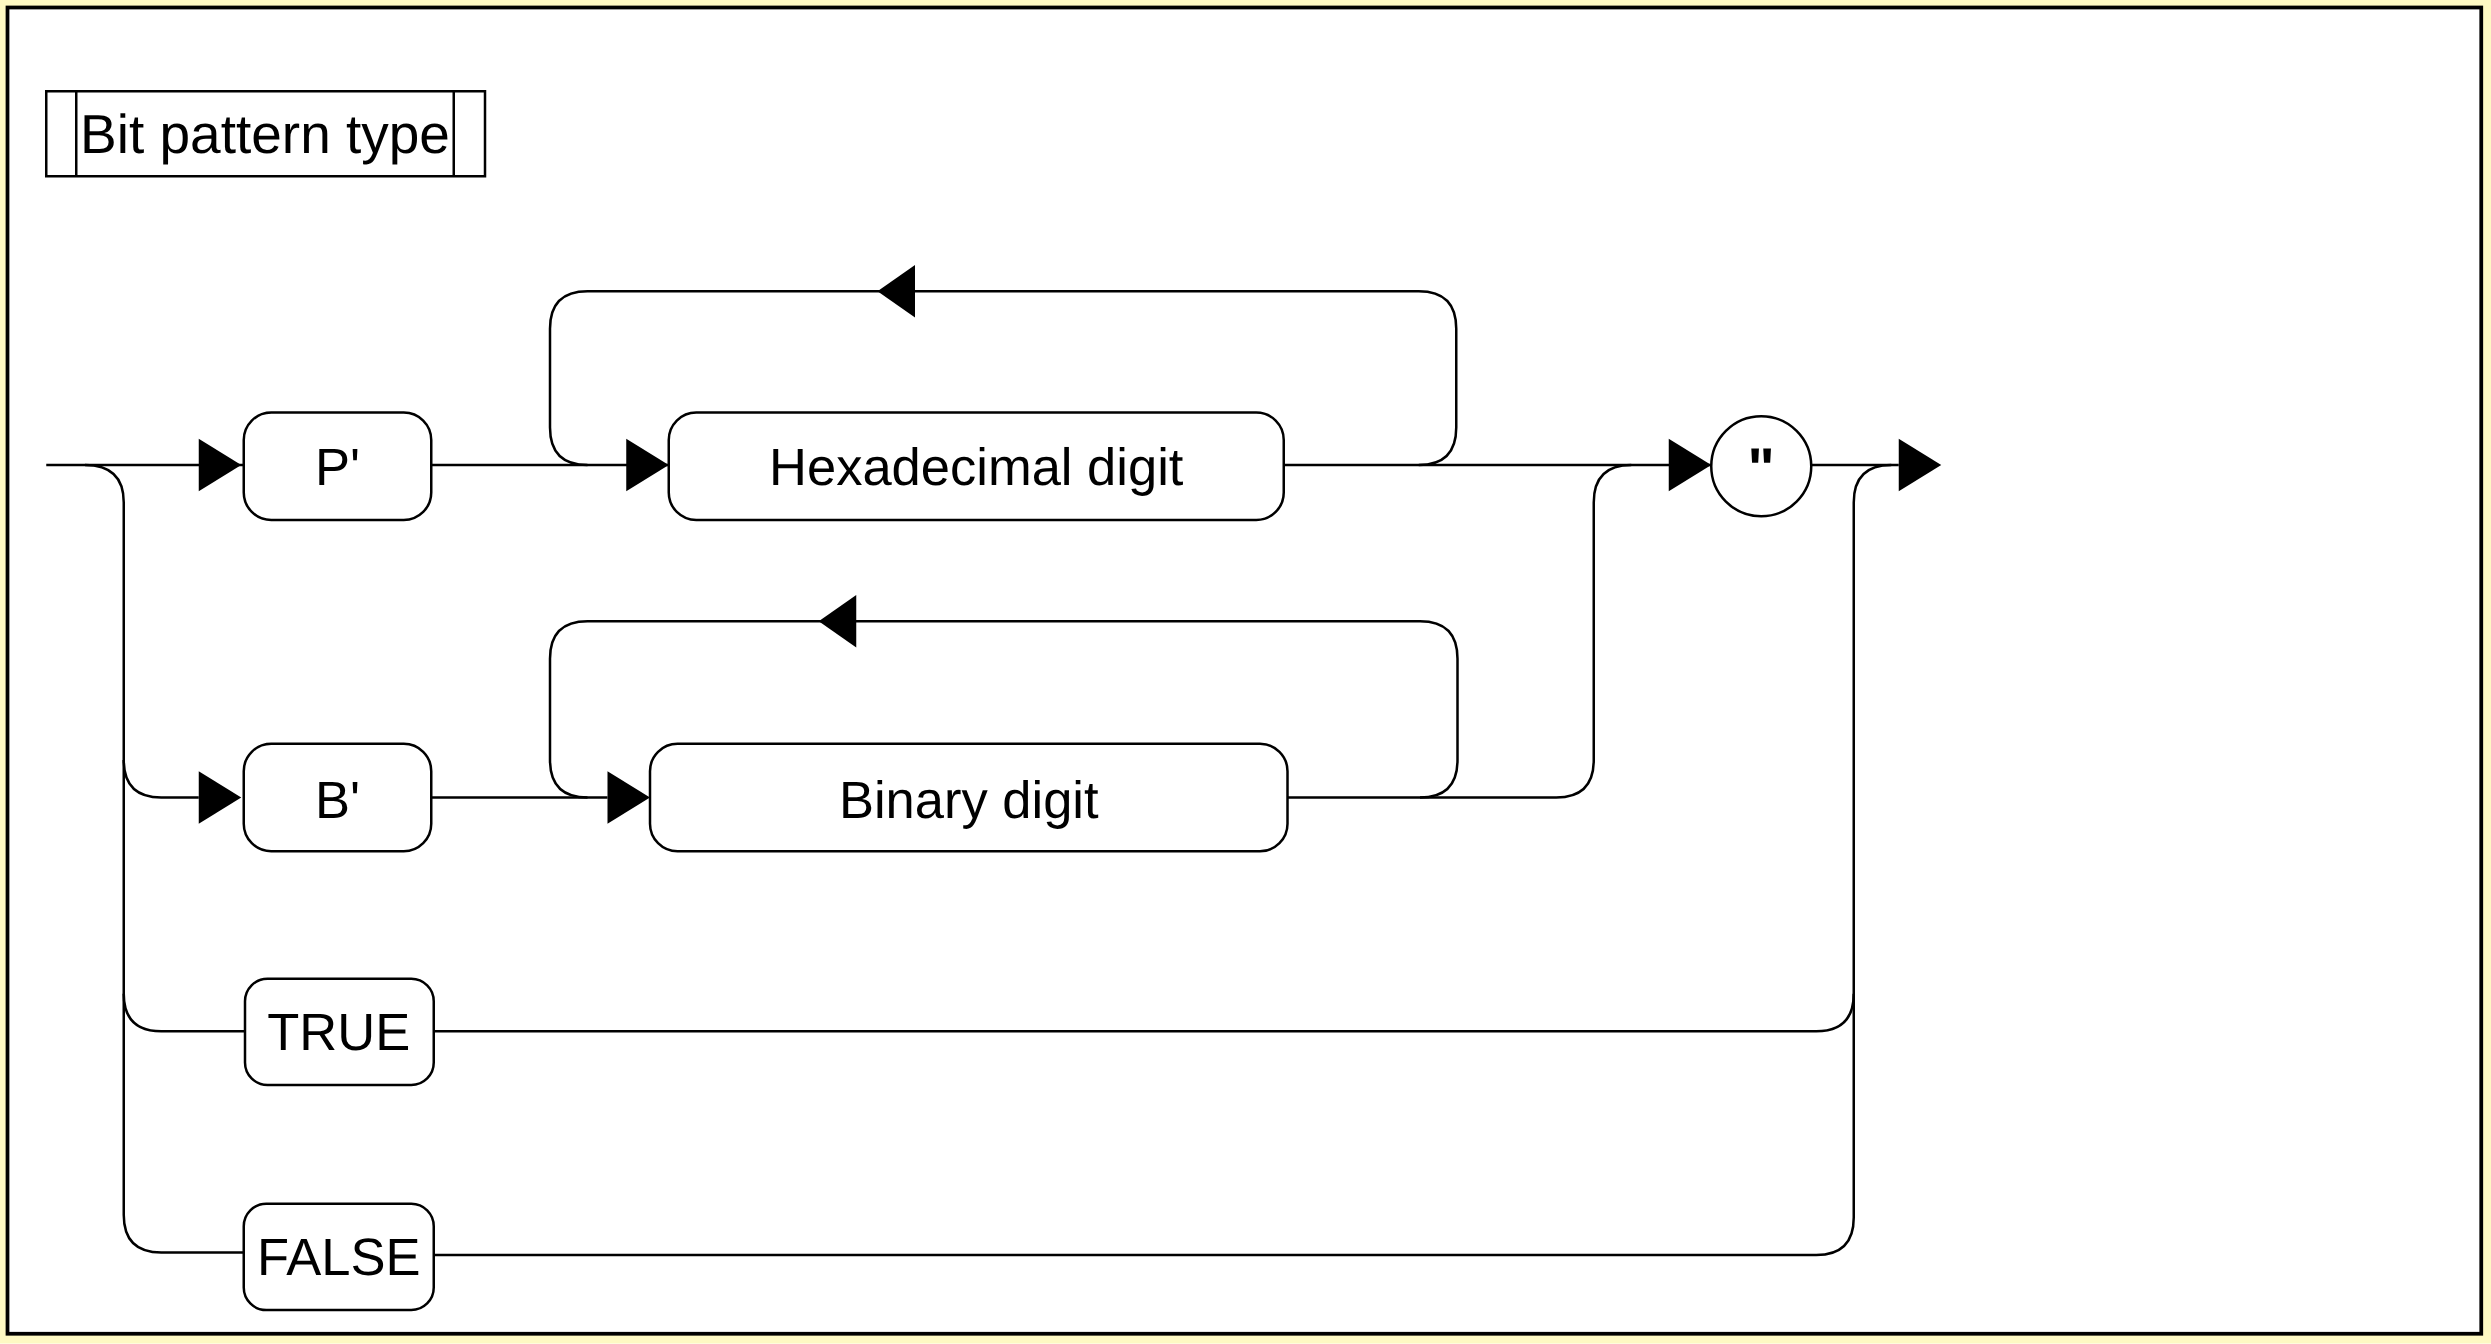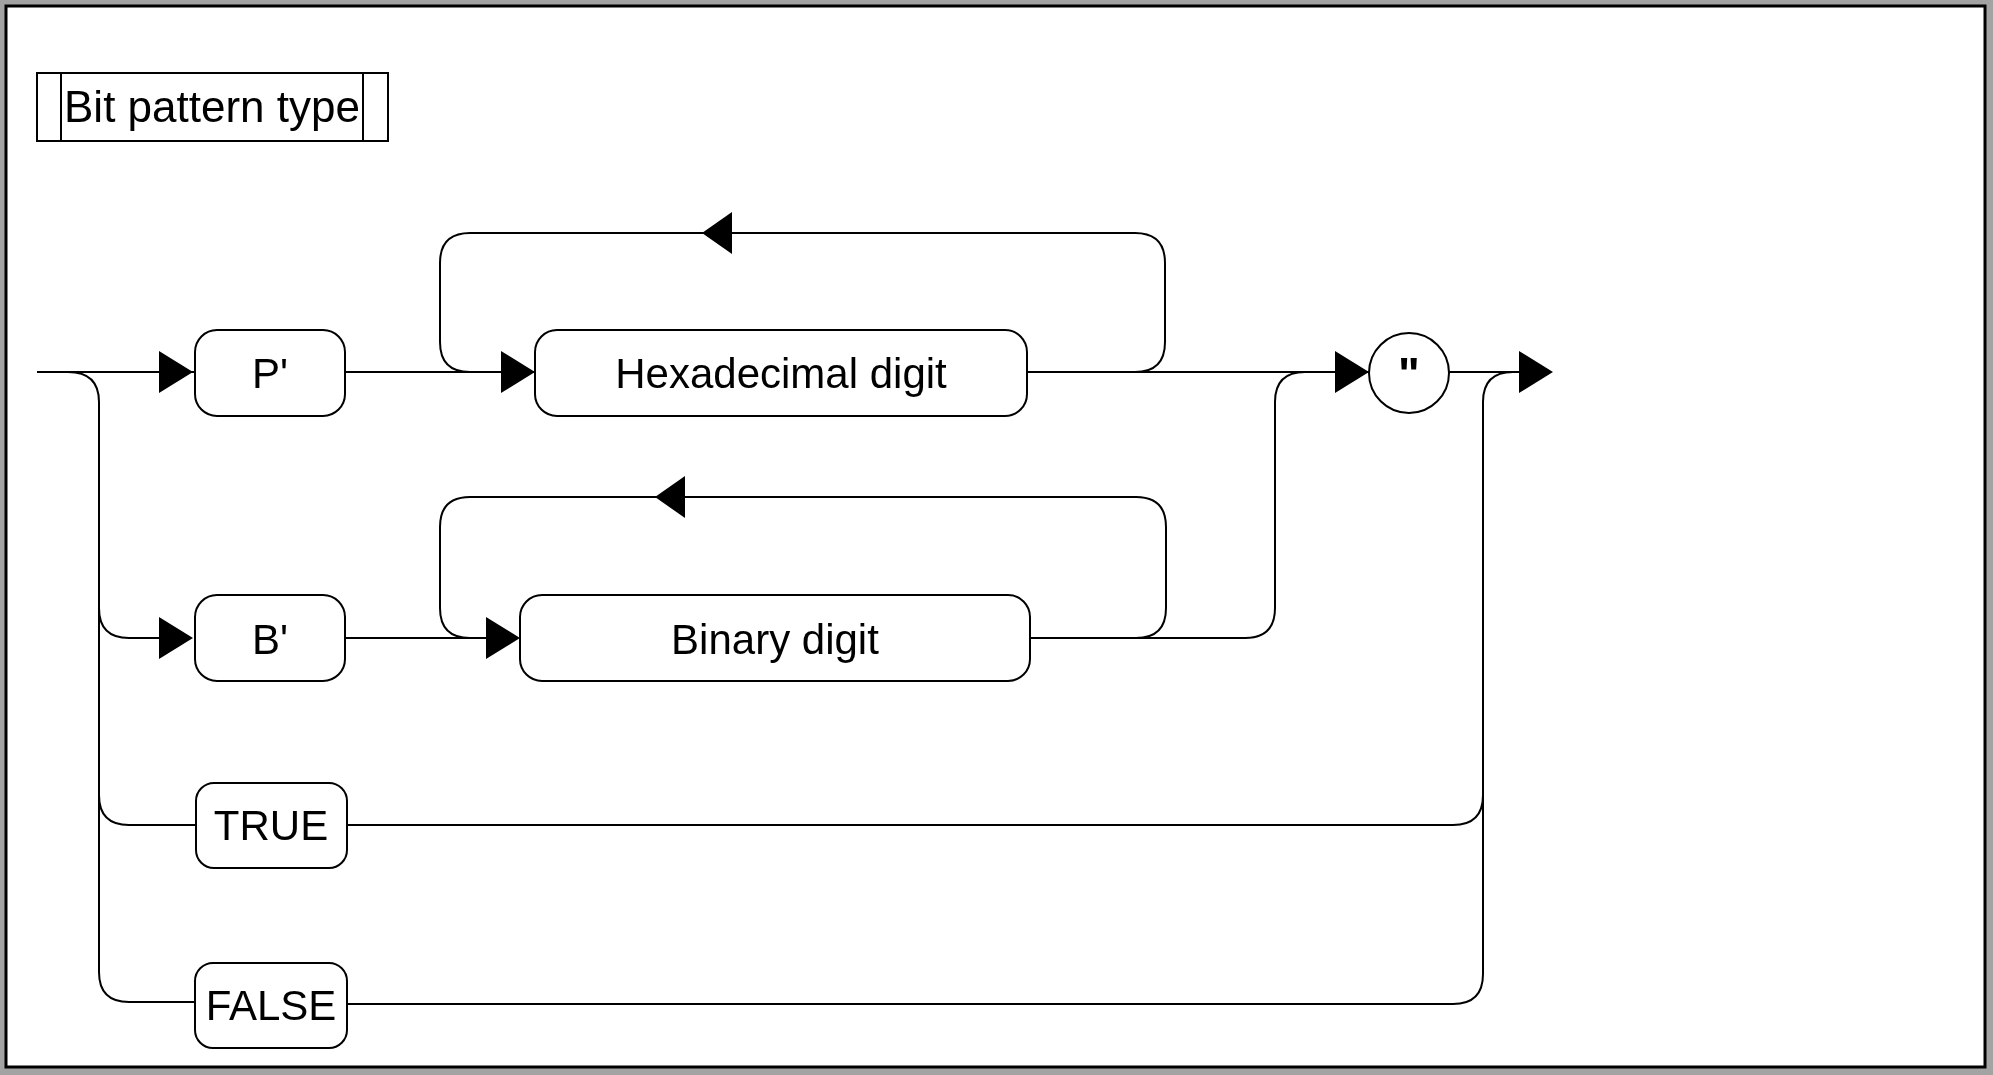--- a/index.html
+++ b/index.html
@@ -4,21 +4,21 @@
 <style>
   html, body {
     margin: 0;
     padding: 0;
     background: #ffffff;
   }
   .page {
     position: relative;
     width: 1993px;
     height: 1075px;
-    background: #a3a3a3;
+    background: #fef9c3;
     font-family: "Liberation Sans", "DejaVu Sans", sans-serif;
   }
   svg { display: block; }
   .rail {
     fill: none;
     stroke: #000000;
     stroke-width: 2;
   }
   .node-box {
     fill: #ffffff;

